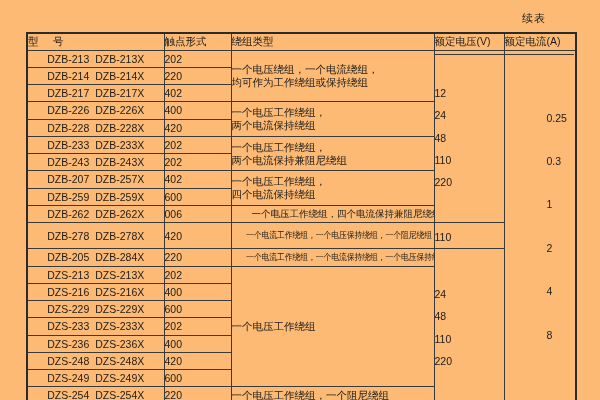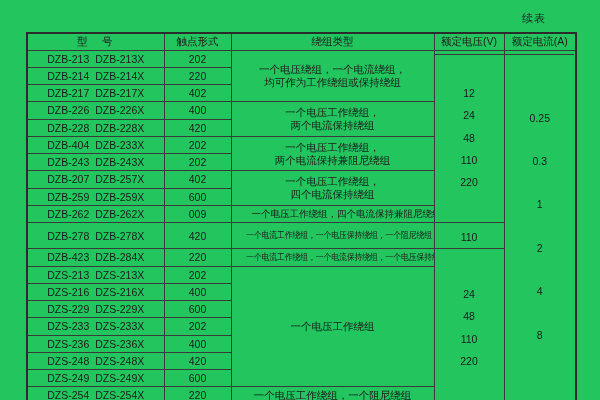--- a/index.html
+++ b/index.html
@@ -1,20 +1,20 @@
 <!DOCTYPE html>
 <html><head>
 <meta charset="utf-8">
 <style>
   html, body { margin: 0; padding: 0; background: #e8e8e8; }
   .screen {
     position: relative;
     width: 600px;
     height: 400px;
-    background: #22c55e;
+    background: #fdba74;
     overflow: hidden;
     font-family: "Liberation Sans", "DejaVu Sans", sans-serif;
     color: #1b1b1b;
   }
   .continued {
     position: absolute;
     left: 522px;
     top: 11px;
     font-size: 11px;
     letter-spacing: 1px;
@@ -25,21 +25,21 @@
     left: 26px;
     top: 32px;
     width: 549px;
     border-collapse: collapse;
     table-layout: fixed;
     border: 2px solid #2b2b2b;
   }
   .spec th, .spec td {
     border: 1px solid #3a3a3a;
     padding: 0;
-    text-align: center;
+    text-align: left;
     vertical-align: middle;
     font-size: 10.5px;
     font-weight: 400;
     color: #1b1b1b;
     overflow: hidden;
   }
   .spec thead tr { height: 17px; }
   .spec tbody tr { height: 17.25px; }
   th.h-model { letter-spacing: 2px; white-space: pre; }
   .model-pair {
@@ -47,21 +47,21 @@
     justify-content: center;
     align-items: center;
     gap: 6px;
     white-space: nowrap;
   }
   td.c-winding div { line-height: 13px; white-space: nowrap; }
   td.c-winding div.fit1 { font-size: 9.5px; margin-left: 20px; }
   td.c-winding div.fit2 { font-size: 9px; transform: scaleX(0.86); transform-origin: 50% 50%; }
   td.c-voltage div.v-val { line-height: 22.3px; }
   td.c-voltage { padding-top: 3px; }
-  td.c-current div.cur-val { line-height: 43.4px; }
+  td.c-current div.cur-val { line-height: 43.4px; padding-left: 42px; }
   
   .hdr-line2 {
     position: absolute;
     left: 434px;
     top: 54px;
     width: 140px;
     height: 1px;
     background: #3a3a3a;
   }
 </style>
@@ -153,21 +153,21 @@
             <div class="model-pair">
               <span>DZB-228</span>
               <span>DZB-228X</span>
             </div>
           </td>
           <td class="c-contact">420</td>
         </tr>
         <tr>
           <td class="c-model">
             <div class="model-pair">
-              <span>DZB-404</span>
+              <span>DZB-233</span>
               <span>DZB-233X</span>
             </div>
           </td>
           <td class="c-contact">202</td>
           <td class="c-winding" rowspan="2">
             <div>一个电压工作绕组，</div>
             <div>两个电流保持兼阻尼绕组</div>
           </td>
         </tr>
         <tr>
@@ -201,21 +201,21 @@
           </td>
           <td class="c-contact">600</td>
         </tr>
         <tr>
           <td class="c-model">
             <div class="model-pair">
               <span>DZB-262</span>
               <span>DZB-262X</span>
             </div>
           </td>
-          <td class="c-contact">009</td>
+          <td class="c-contact">006</td>
           <td class="c-winding" rowspan="1">
             <div class="fit1">一个电压工作绕组，四个电流保持兼阻尼绕组</div>
           </td>
         </tr>
         <tr>
           <td class="c-model">
             <div class="model-pair">
               <span>DZB-278</span>
               <span>DZB-278X</span>
             </div>
@@ -224,21 +224,21 @@
           <td class="c-winding" rowspan="1">
             <div class="fit2">一个电流工作绕组，一个电压保持绕组，一个阻尼绕组</div>
           </td>
           <td class="c-voltage" rowspan="1">
             <div class="v-val">110</div>
           </td>
         </tr>
         <tr>
           <td class="c-model">
             <div class="model-pair">
-              <span>DZB-423</span>
+              <span>DZB-205</span>
               <span>DZB-284X</span>
             </div>
           </td>
           <td class="c-contact">220</td>
           <td class="c-winding" rowspan="1">
             <div class="fit2">一个电流工作绕组，一个电流保持绕组，一个电压保持绕组</div>
           </td>
           <td class="c-voltage" rowspan="9">
             <div class="v-val">24</div>
             <div class="v-val">48</div>

